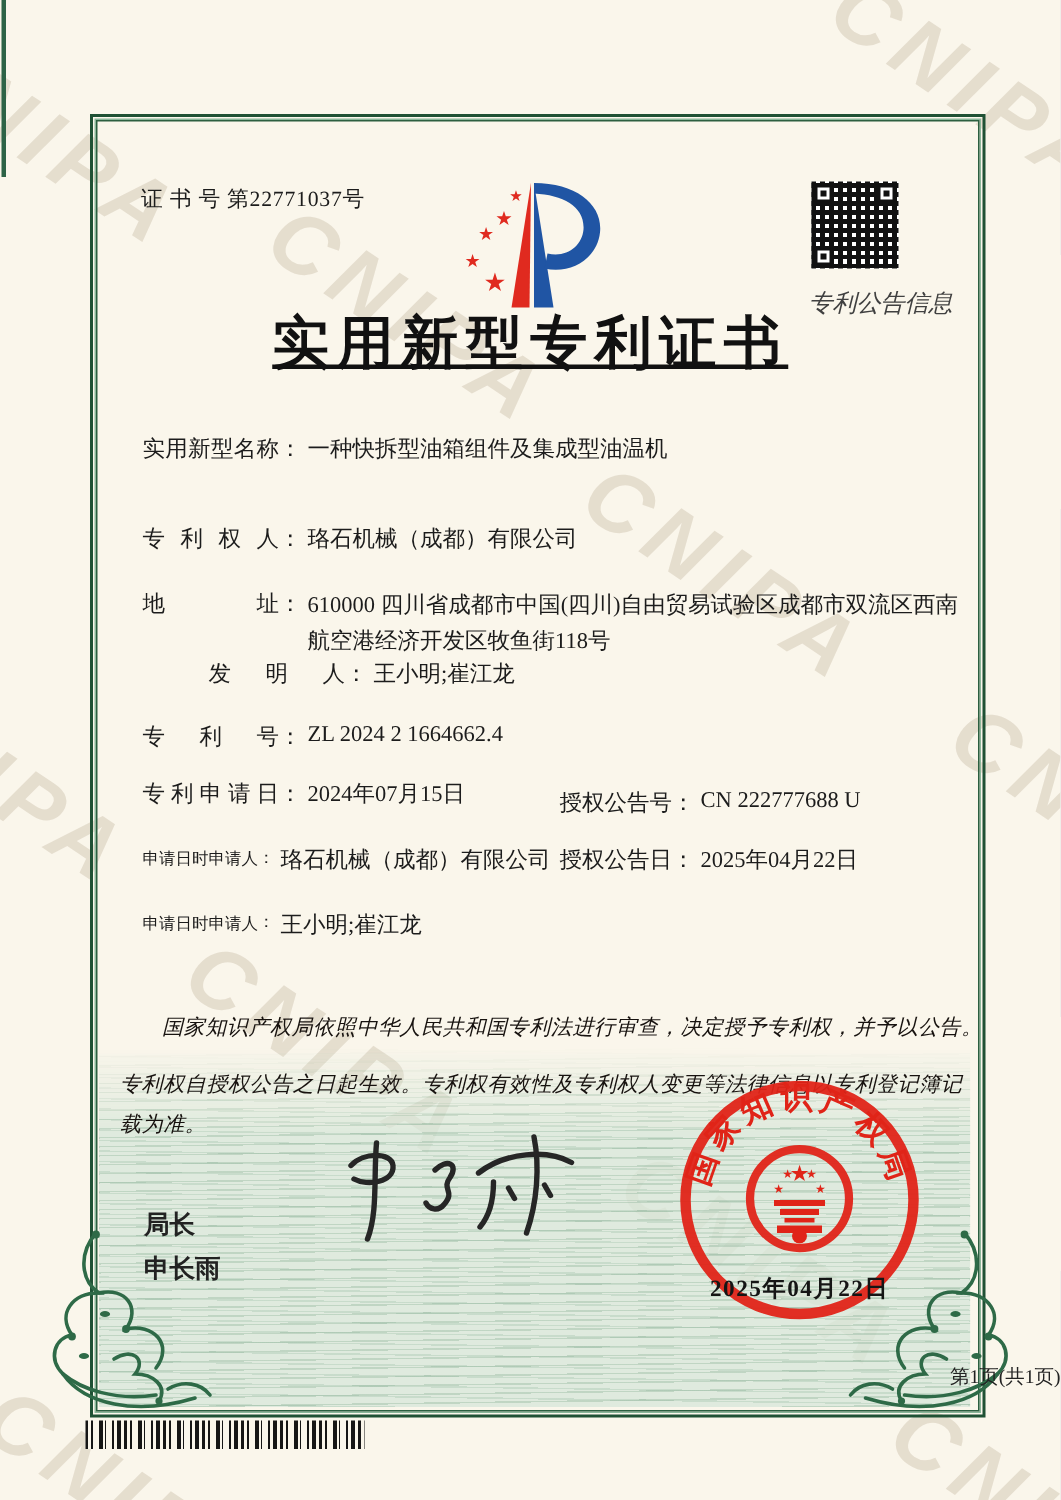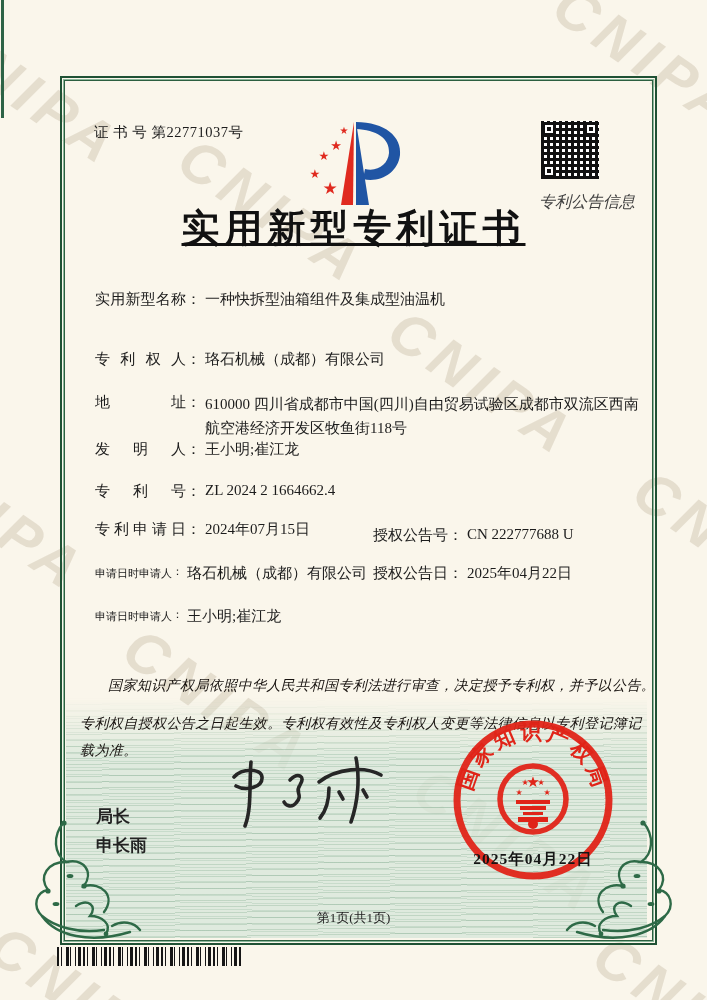--- a/index.html
+++ b/index.html
@@ -61,21 +61,21 @@
   
   .statement{position:absolute;left:80px;width:566px;z-index:4;
     font-size:14px;line-height:27px;letter-spacing:0.4px;font-style:italic;color:#17120f;}
   .st1{top:672px;padding-left:28px;}
   .st2{top:710px;}
   
   .signer{position:absolute;left:96px;top:785px;z-index:5;
     font-family:"Liberation Sans",sans-serif;font-weight:bold;font-size:17px;line-height:29px;color:#222;margin-top:17px;}
   .signature{position:absolute;left:205px;top:750px;z-index:5;}
   .seal{position:absolute;left:448px;top:715px;z-index:5;}
-  .footer{position:absolute;left:0;top:909px;width:707px;text-align:center;font-size:13px;z-index:5;color:#222;}
+  .footer{position:absolute;left:0;top:909px;width:707px;text-align:right;font-size:13px;z-index:5;color:#222;}
   .barcode{
     position:absolute;left:57px;top:947px;width:186px;height:19px;z-index:4;background:#faf6eb;
     background-image:repeating-linear-gradient(90deg,
       #161616 0 2px, transparent 2px 4px,
       #161616 4px 5px, transparent 5px 9px,
       #161616 9px 12px, transparent 12px 13px,
       #161616 13px 14px, transparent 14px 18px,
       #161616 18px 19px, transparent 19px 21px,
       #161616 21px 24px, transparent 24px 26px);
   }
@@ -169,21 +169,21 @@
 
   <div class="row" style="top:350px;">
     <span class="lbl">专利权人</span><span class="colon">：</span><span class="val">珞石机械（成都）有限公司</span>
   </div>
   <div class="row" style="top:290px;">
     <span class="lbl">实用新型名称</span><span class="colon">：</span><span class="val">一种快拆型油箱组件及集成型油温机</span>
   </div>
   <div class="row" style="top:393px;">
     <span class="lbl">地址</span><span class="colon">：</span><span class="val-wrap">610000 四川省成都市中国(四川)自由贸易试验区成都市双流区西南航空港经济开发区牧鱼街118号</span>
   </div>
-  <div class="row" style="top:440px;">
+  <div class="row" style="top:440px;margin-left:44px;">
     <span class="lbl">发明人</span><span class="colon">：</span><span class="val">王小明;崔江龙</span>
   </div>
   <div class="row" style="top:482px;">
     <span class="lbl">专利号</span><span class="colon">：</span><span class="val">ZL 2024 2 1664662.4</span>
     <span class="pair2">
       <span>授权公告号</span><span class="colon">：</span><span class="val">CN 222777688 U</span>
     </span>
   </div>
   <div class="row" style="top:520px;">
     <span class="lbl">专利申请日</span><span class="colon">：</span><span class="val">2024年07月15日</span>

